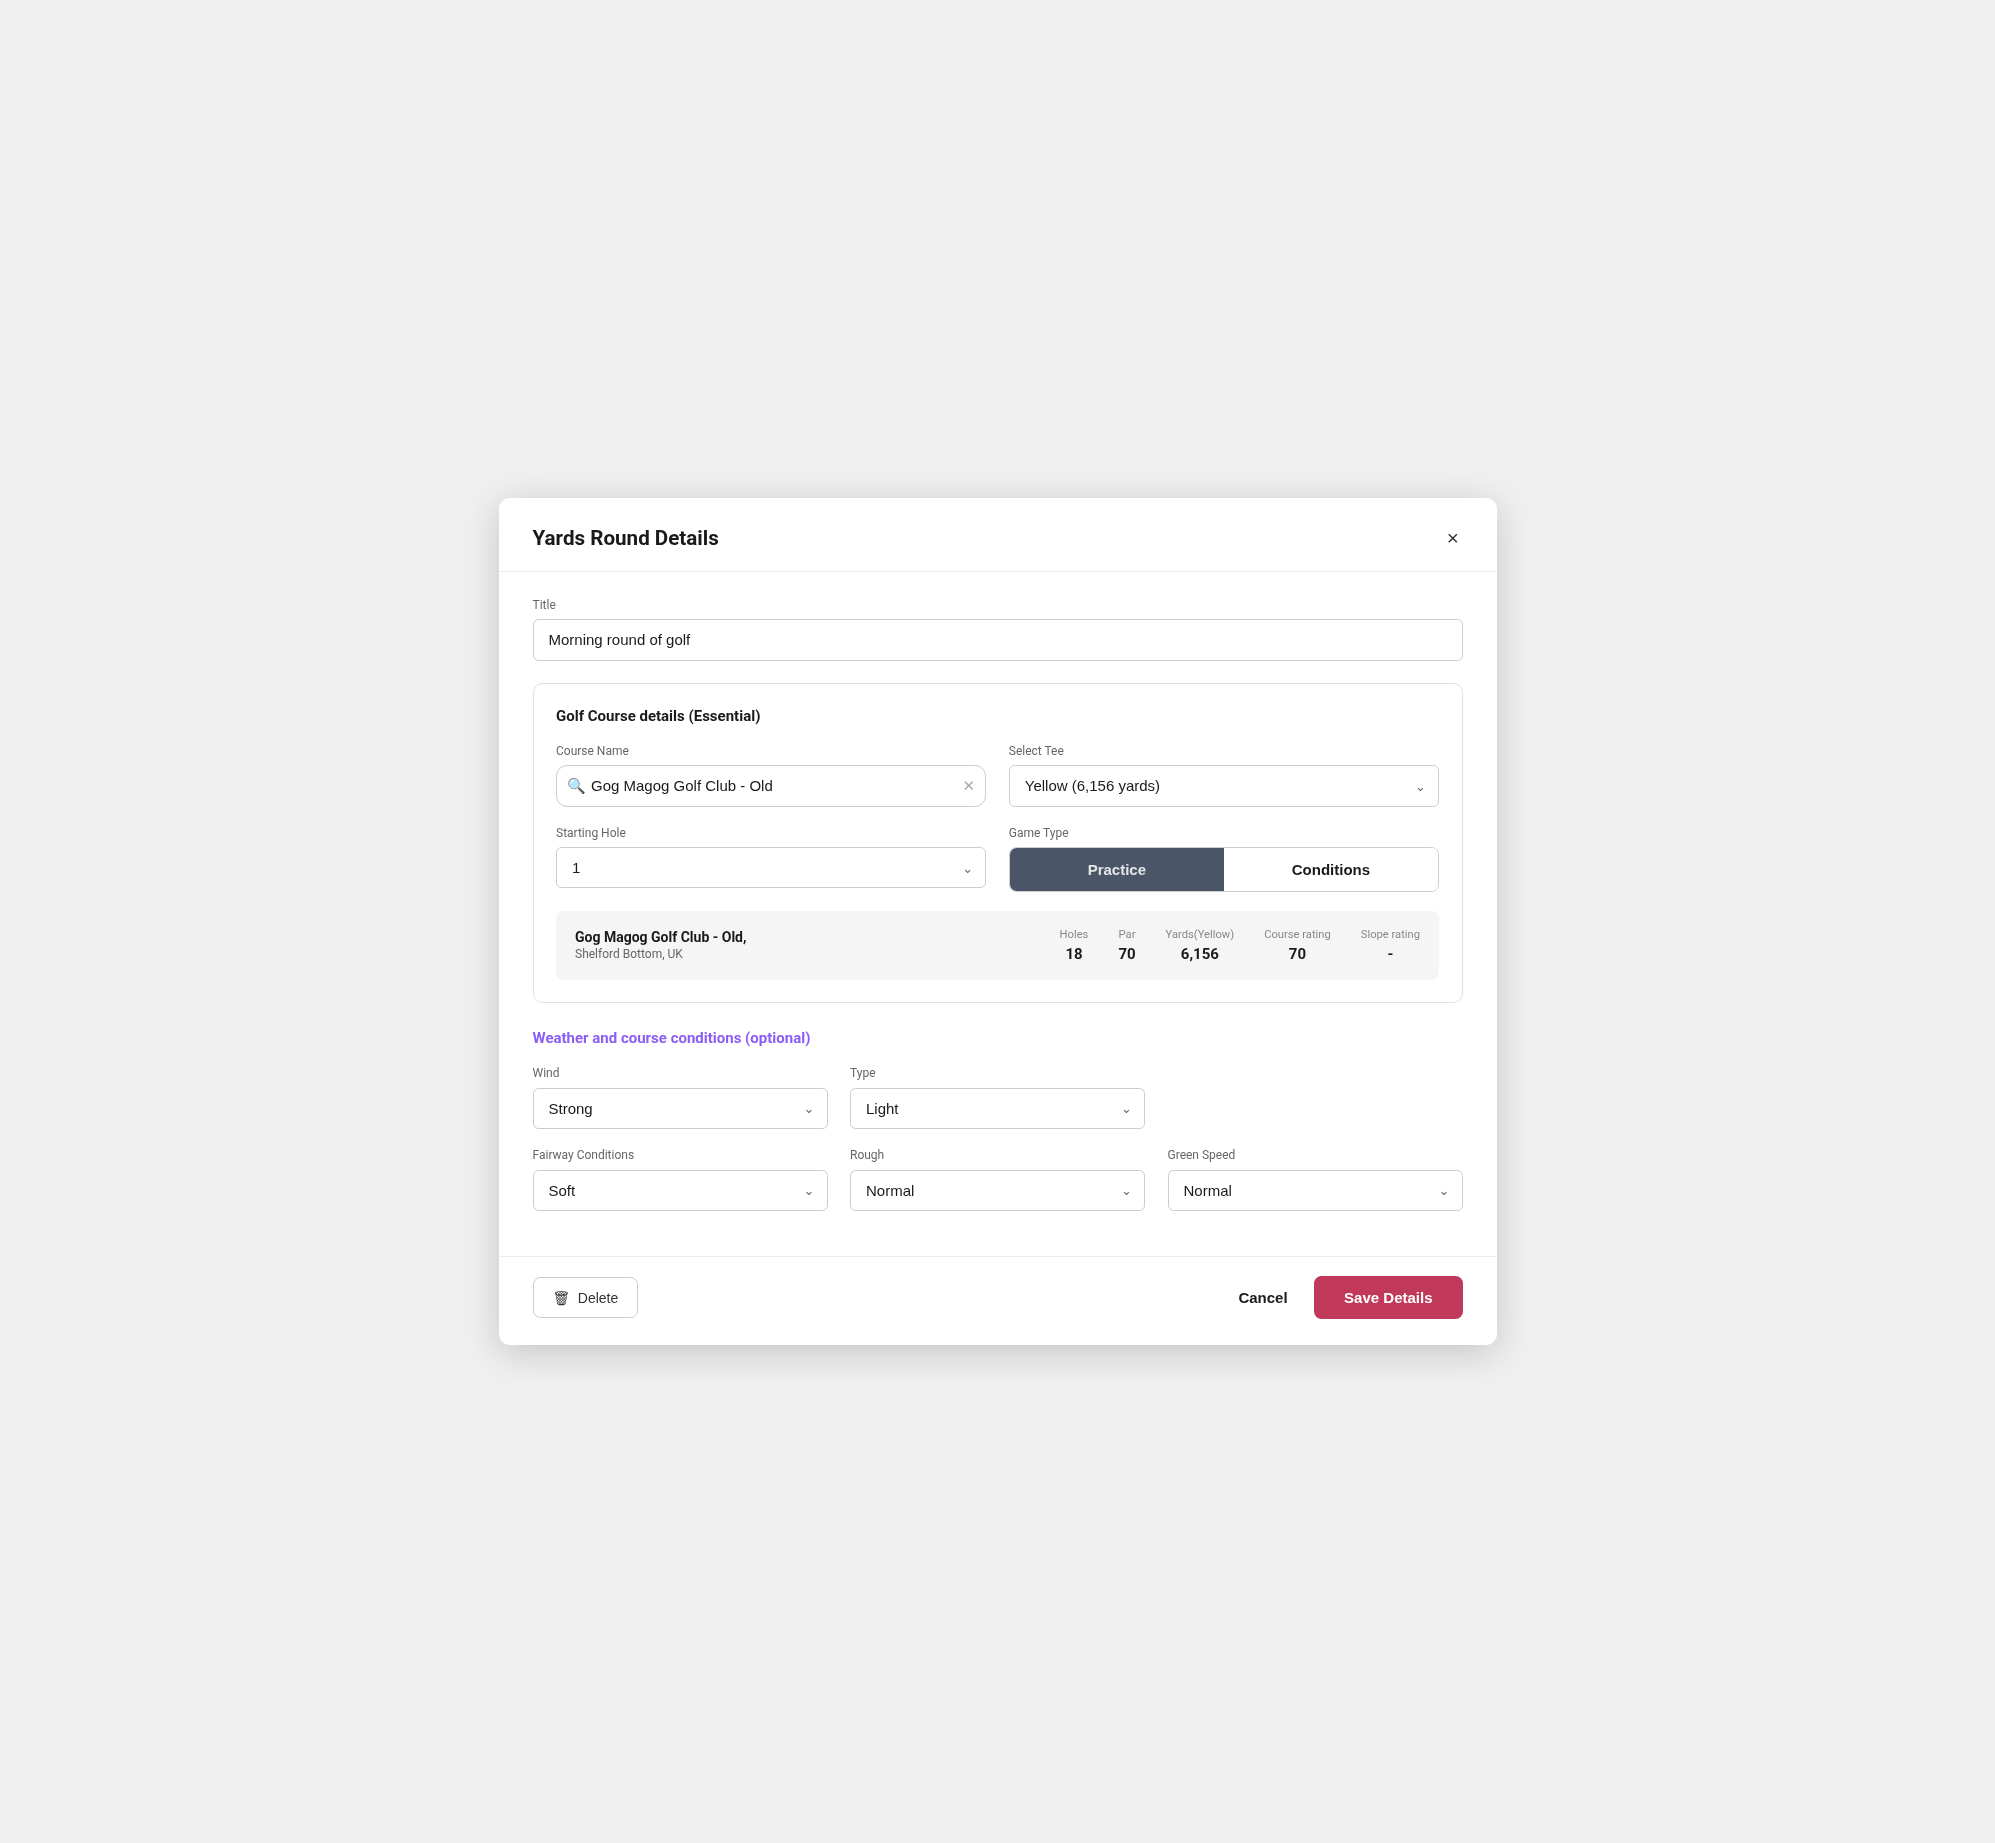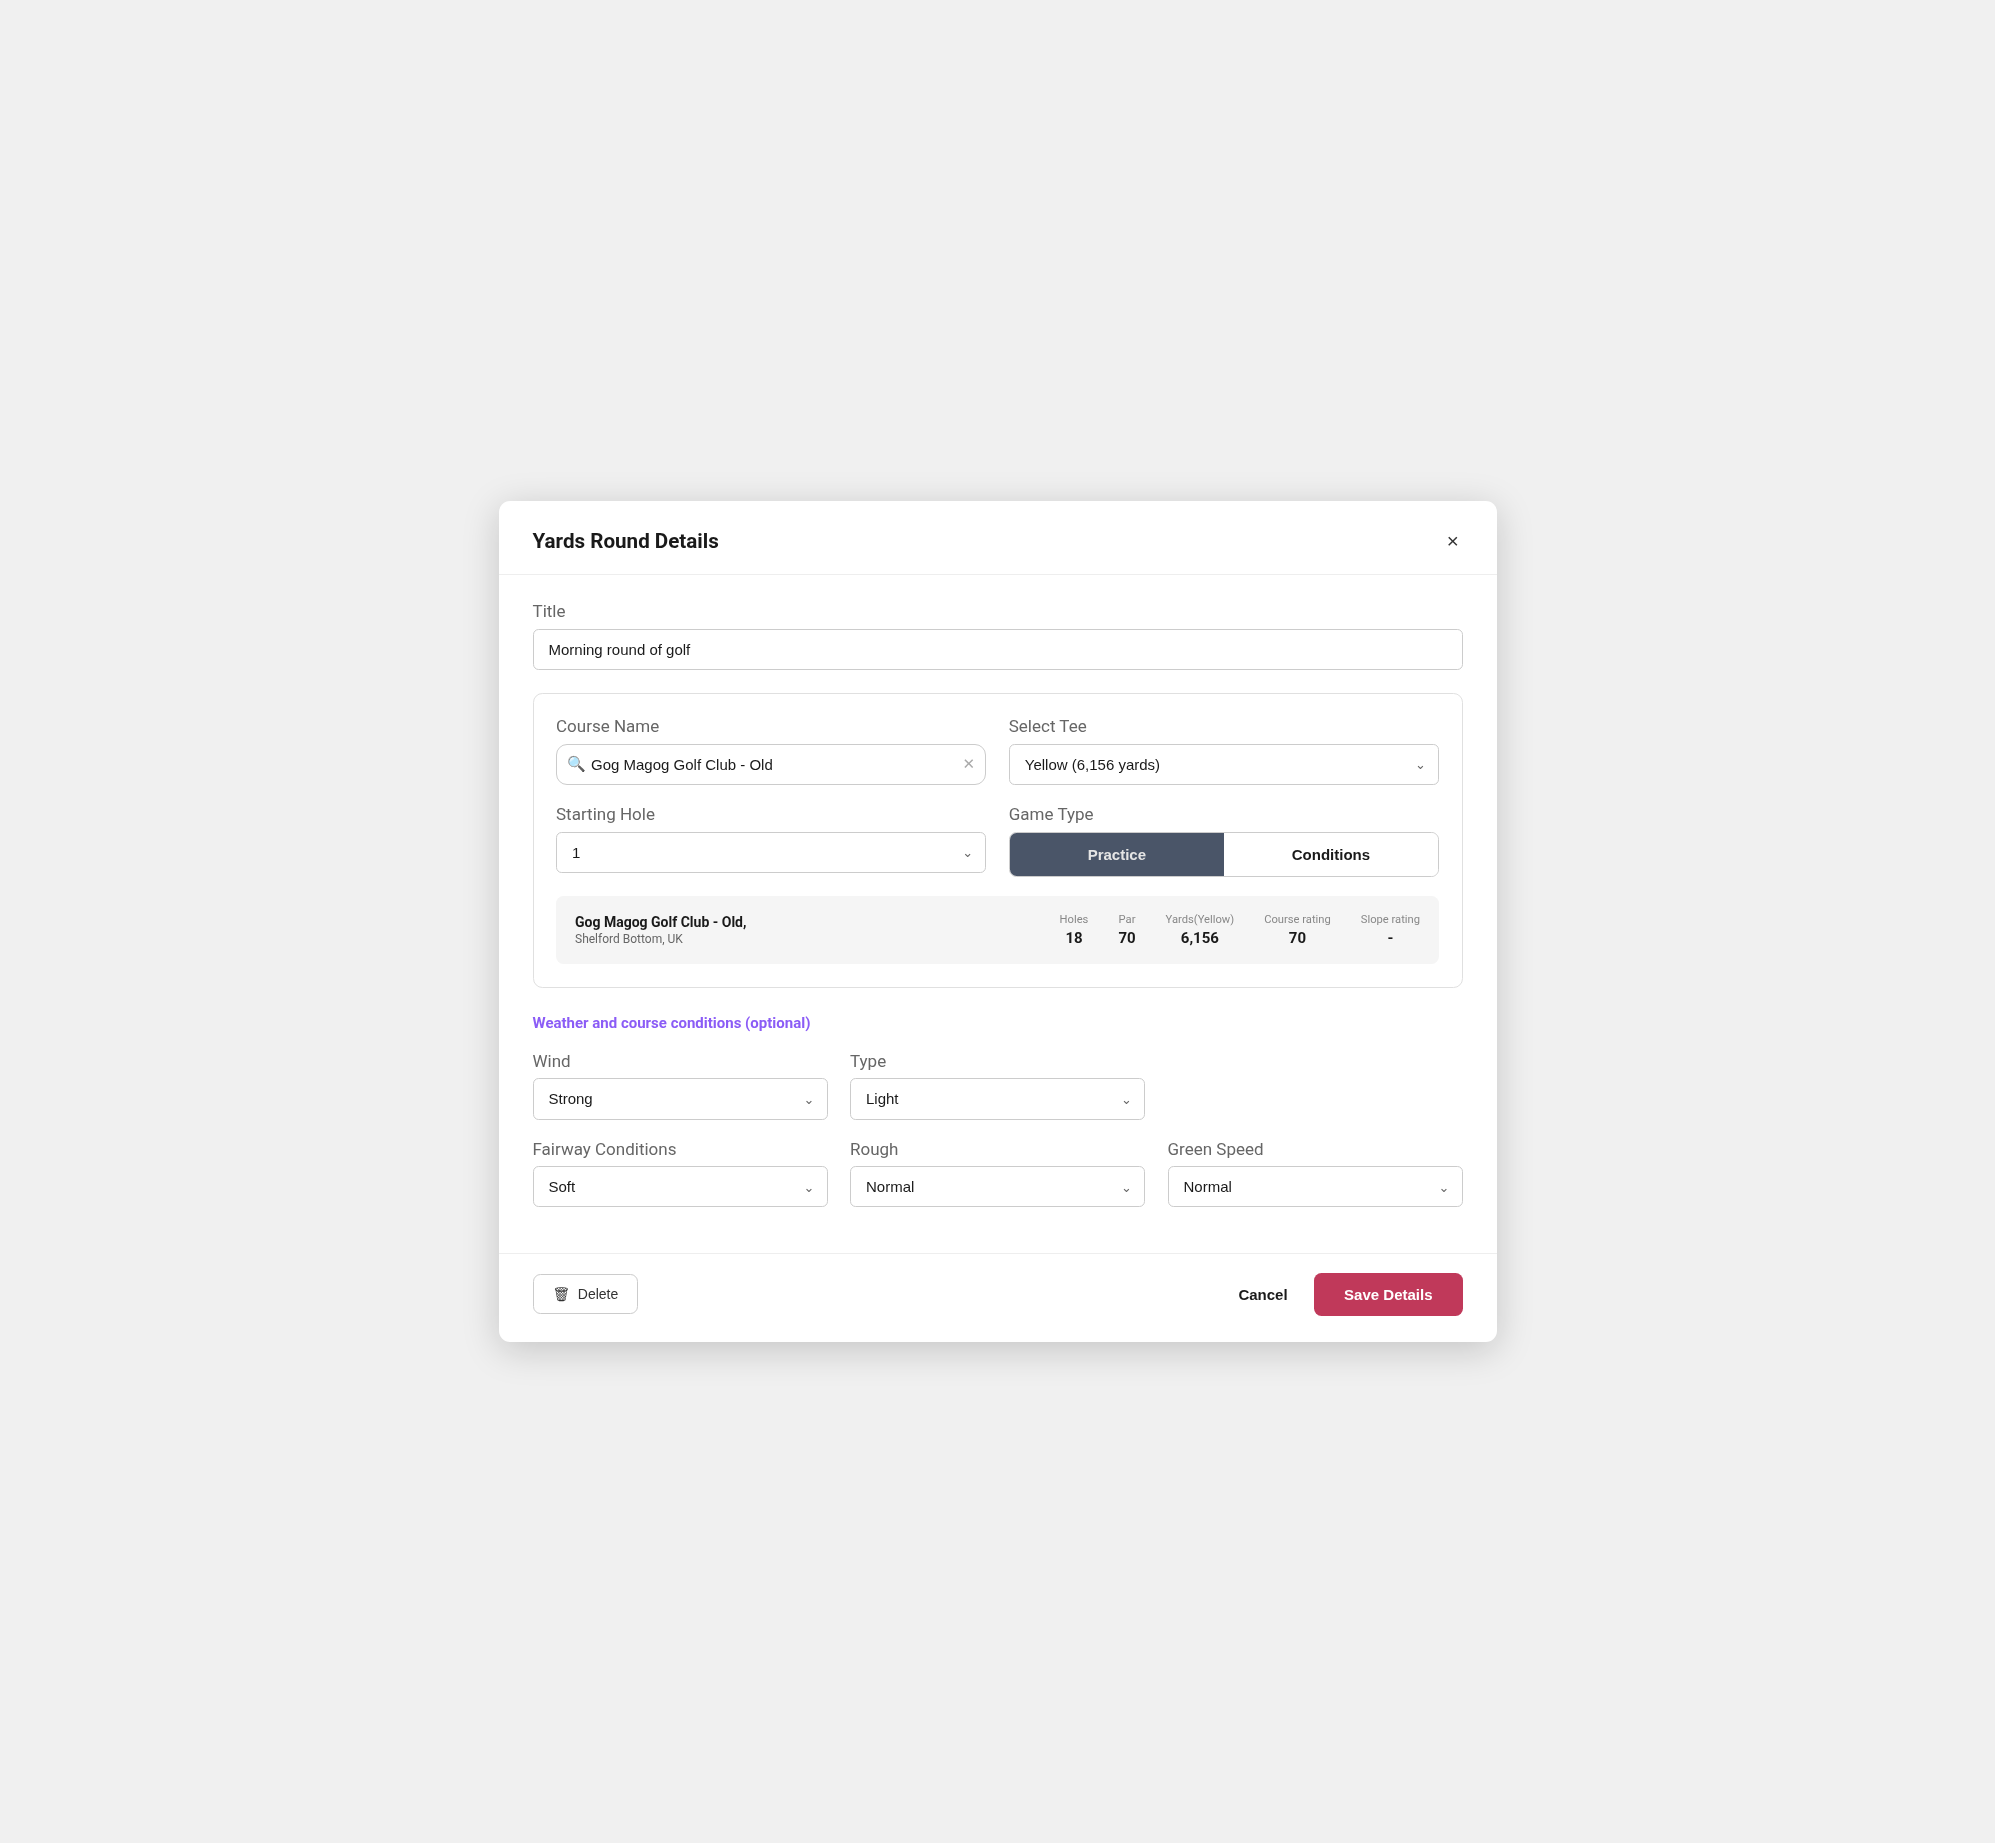--- a/index.html
+++ b/index.html
@@ -50,21 +50,21 @@
       gap: 22.5px;
       margin-bottom: 22.5px;
       align-items: flex-end;
     }
     .field-group {
       display: flex;
       flex-direction: column;
       gap: 7.5px;
     }
     .field-label {
-      font-size: 17px;
+      font-size: 12px;
       color: #666;
       font-weight: 400;
     }
     .title-field {
       flex: 1;
     }
     .date-time-field {
       flex: 0 0 auto;
       width: 375px;
     }
@@ -317,20 +317,21 @@
   <div class="modal-body">
 
     <div class="top-row">
       <div class="field-group title-field">
         <label class="field-label">Title</label>
         <input class="text-input" type="text" value="Morning round of golf" style="">
       </div>
     </div>
 
     <div class="section-card">
+      <div class="section-title">Golf Course details (Essential)</div>
 
       <div class="two-col">
         <div class="field-group">
           <label class="field-label">Course Name</label>
           <div class="search-input-wrap">
             <span class="search-icon">🔍</span>
             <input class="course-input" type="text" value="Gog Magog Golf Club - Old" style="">
             <span class="clear-icon">✕</span>
           </div>
         </div>

